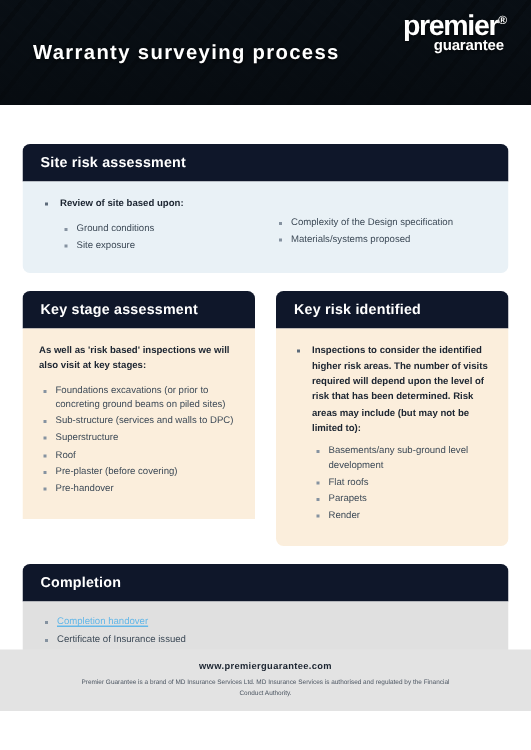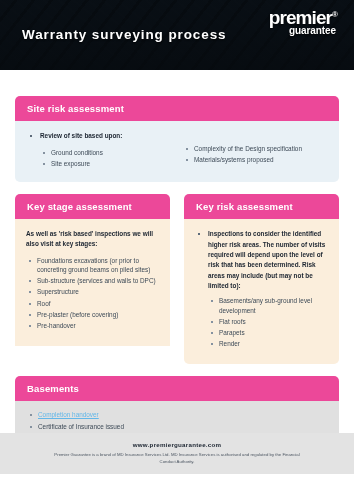--- a/index.html
+++ b/index.html
@@ -105,21 +105,21 @@
   
   .content {
     position: relative;
     padding: 0 15px;
   }
   .panel {
     border-radius: 5px;
     overflow: hidden;
   }
   .panel-head {
-    background: #ec4899;
+    background: #0f172a;
     color: #ffffff;
     font-size: 9.5px;
     font-weight: bold;
     letter-spacing: 0.15px;
     padding: 7px 12px 7px 12px;
   }
   .panel-body-blue {
     background: #e9f1f6;
   }
   .panel-body-cream {
@@ -322,38 +322,38 @@
             <li>Sub-structure (services and walls to DPC)</li>
             <li>Superstructure</li>
             <li>Roof</li>
             <li>Pre-plaster (before covering)</li>
             <li>Pre-handover</li>
           </ul>
         </div>
       </div>
 
       <div class="mid-col panel">
-        <div class="panel-head">Key risk assessment</div>
+        <div class="panel-head">Key risk identified</div>
         <div class="panel-body-cream mid-body">
           <ul class="plainbold">
             <li>Inspections to consider the identified higher risk areas. The number of visits required will depend upon the level of risk that has been determined. Risk areas may include (but may not be limited to):</li>
           </ul>
           <ul class="lvl2 indented">
             <li>Basements/any sub-ground level development</li>
             <li>Flat roofs</li>
             <li>Parapets</li>
             <li>Render</li>
           </ul>
         </div>
       </div>
 
     </div>
 
     <div class="panel completion">
-      <div class="panel-head">Basements</div>
+      <div class="panel-head">Completion</div>
       <div class="panel-body-grey completion-body">
         <ul class="lvl2">
           <li><a class="link">Completion handover</a></li>
           <li>Certificate of Insurance issued</li>
         </ul>
       </div>
     </div>
 
   </div>
 

